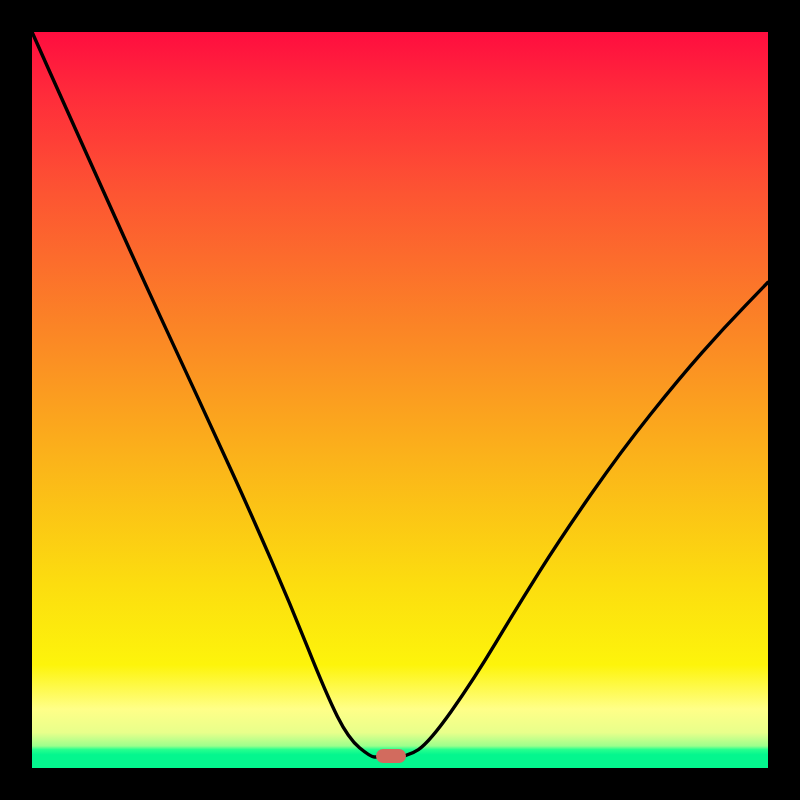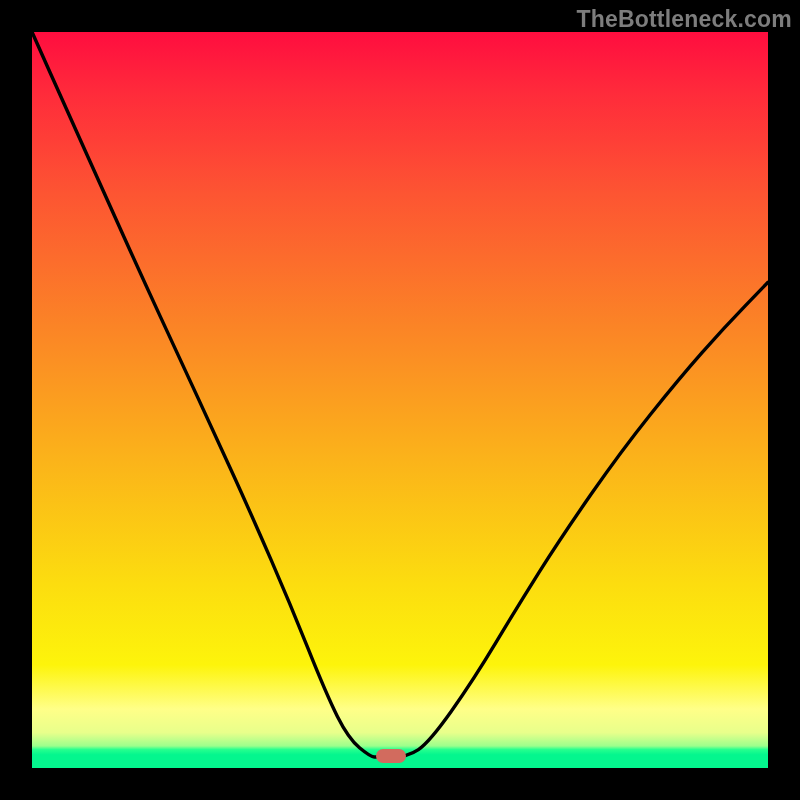--- a/index.html
+++ b/index.html
@@ -66,21 +66,20 @@
     width: 30px;
     height: 14px;
     background: #d26b5e;
     border-radius: 8px;
   }
 </style>
 </head>
 <body>
 
 <div class="frame">
-  <div class="watermark">TheBottleneck.com</div>
 
   <div class="plot-area">
     <svg class="curve" viewBox="0 0 736 736" preserveAspectRatio="none">
       <path id="curve-path" fill="none" stroke="#000" stroke-width="3.4" stroke-linecap="round" stroke-linejoin="round" d="M 0.0 0.0 Q 0.0 0.0 18.4 41.2 Q 36.8 82.4 55.2 123.3 Q 73.6 164.1 92.0 205.0 Q 110.4 245.8 128.8 285.6 Q 147.2 325.3 165.6 365.1 Q 184.0 404.8 202.4 445.3 Q 220.8 485.8 239.2 528.1 Q 257.6 570.4 276.0 616.4 Q 294.4 662.4 305.4 684.5 Q 316.5 706.6 327.5 715.8 Q 338.6 725.0 342.2 725.0 Q 345.9 725.0 360.6 725.0 Q 375.4 725.0 386.4 717.6 Q 397.4 710.2 419.5 679.0 Q 441.6 647.7 463.7 610.9 Q 485.8 574.1 507.8 539.1 Q 529.9 504.2 559.4 461.8 Q 588.8 419.5 618.2 382.7 Q 647.7 345.9 669.8 320.9 Q 691.8 295.9 713.9 273.1 L 736.0 250.2"></path>
     </svg>
     <div class="marker" id="marker" style="left: 344.168px; top: 717.224px;"></div>
   </div>
 </div>
 
 </body></html>

